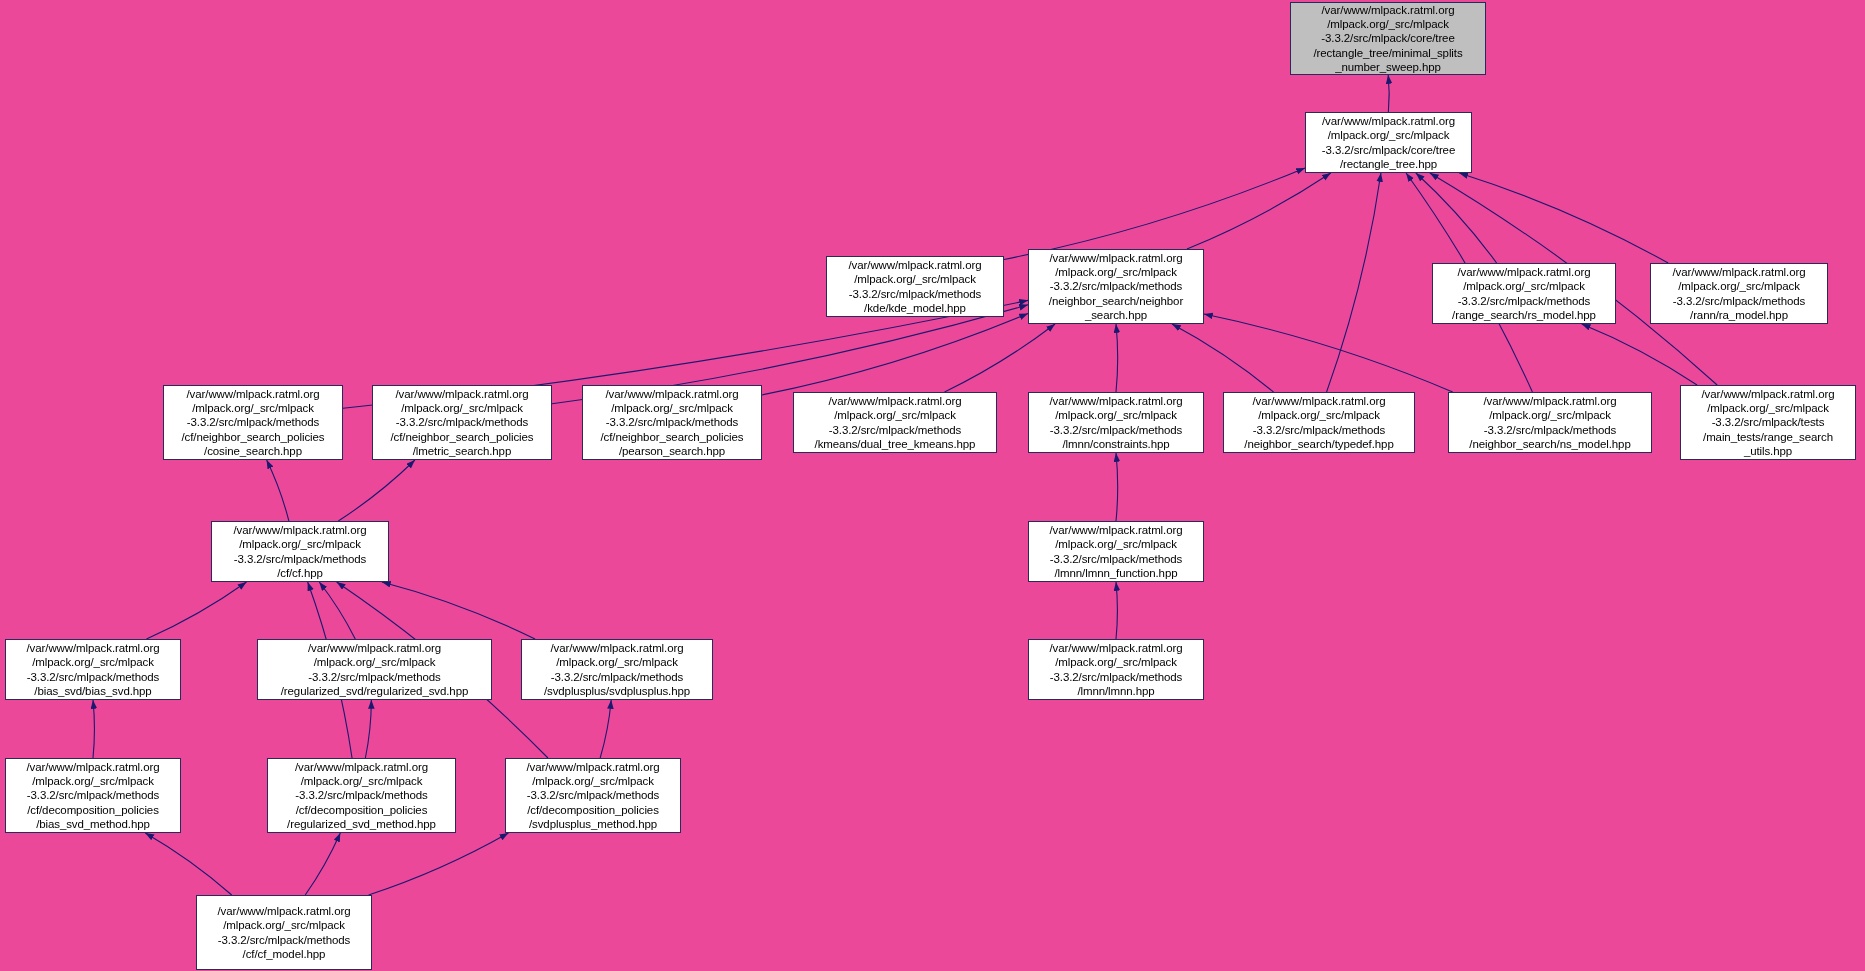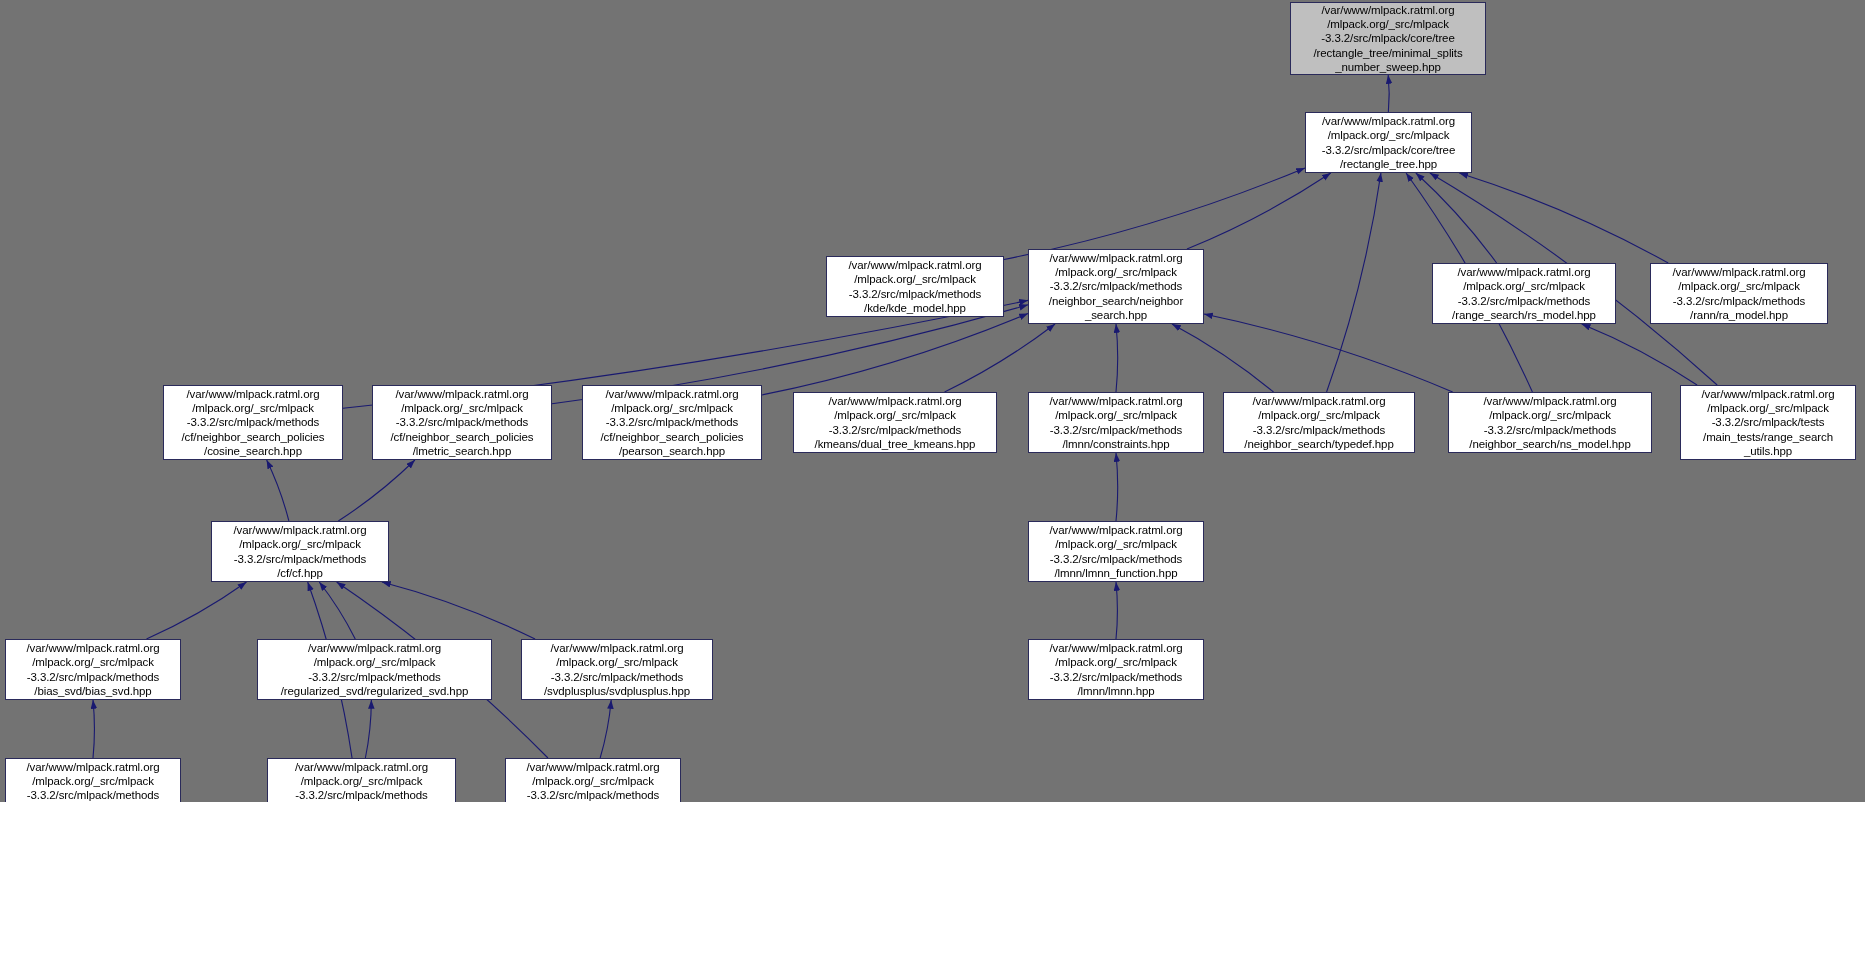--- a/index.html
+++ b/index.html
@@ -3,22 +3,22 @@
 <meta charset="utf-8">
 <style>
   html, body {
     margin: 0;
     padding: 0;
     background: #ffffff;
   }
   #canvas {
     position: relative;
     width: 1865px;
-    height: 802px;
-    background: #737373;
+    height: 971px;
+    background: #ec4899;
     overflow: hidden;
     font-family: "Liberation Sans", sans-serif;
   }
   svg.edges {
     position: absolute;
     left: 0;
     top: 0;
     width: 1865px;
     height: 971px;
     pointer-events: none;

